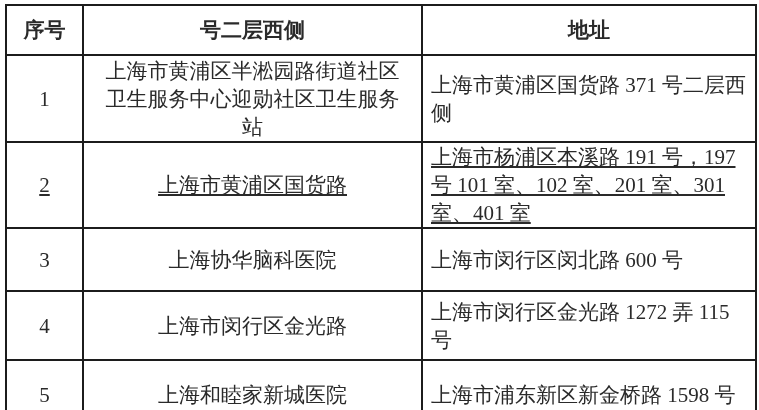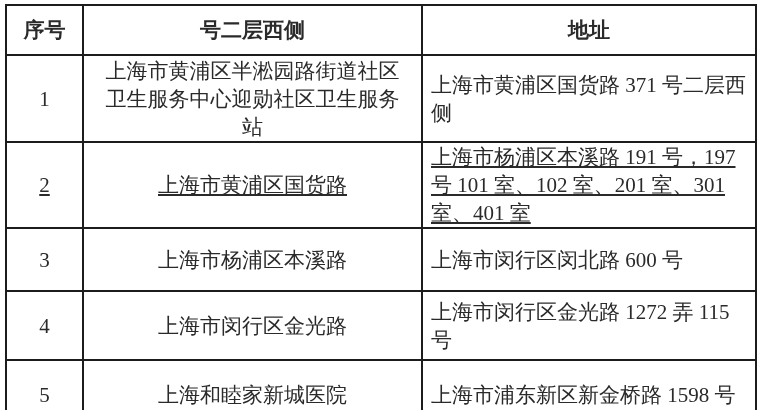--- a/index.html
+++ b/index.html
@@ -88,21 +88,21 @@
         <td class="cell-name">上海市黄浦区半淞园路街道社区卫生服务中心迎勋社区卫生服务站</td>
         <td class="cell-addr">上海市黄浦区国货路 371 号二层西侧</td>
       </tr>
       <tr>
         <td class="cell-no">2</td>
         <td class="cell-name">上海市黄浦区国货路</td>
         <td class="cell-addr">上海市杨浦区本溪路 191 号，197 号 101 室、102 室、201 室、301 室、401 室</td>
       </tr>
       <tr>
         <td class="cell-no">3</td>
-        <td class="cell-name">上海市杨浦区本溪路</td>
+        <td class="cell-name">上海协华脑科医院</td>
         <td class="cell-addr">上海市闵行区闵北路 600 号</td>
       </tr>
       <tr>
         <td class="cell-no">4</td>
         <td class="cell-name">上海市闵行区金光路</td>
         <td class="cell-addr">上海市闵行区金光路 1272 弄 115 号</td>
       </tr>
       <tr>
         <td class="cell-no">5</td>
         <td class="cell-name">上海和睦家新城医院</td>

